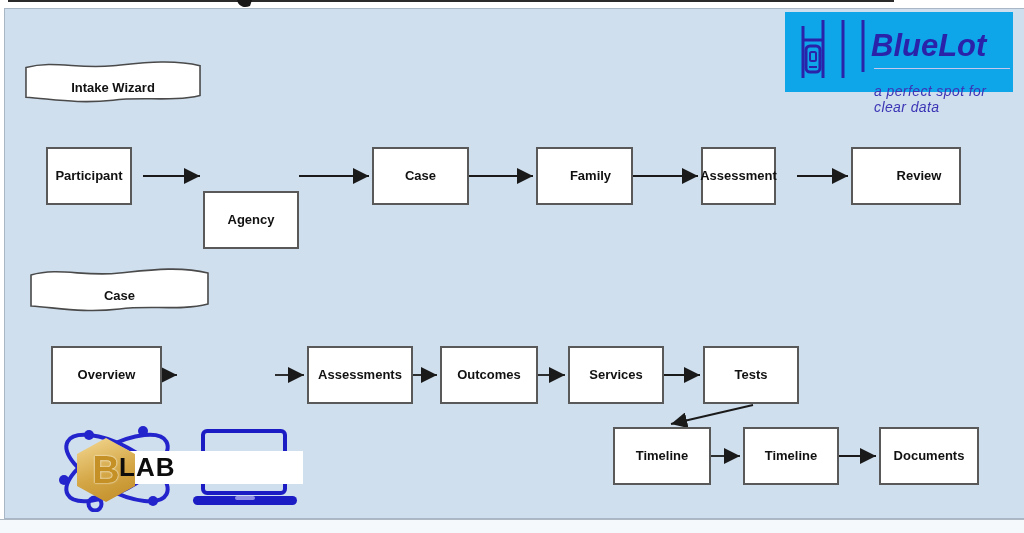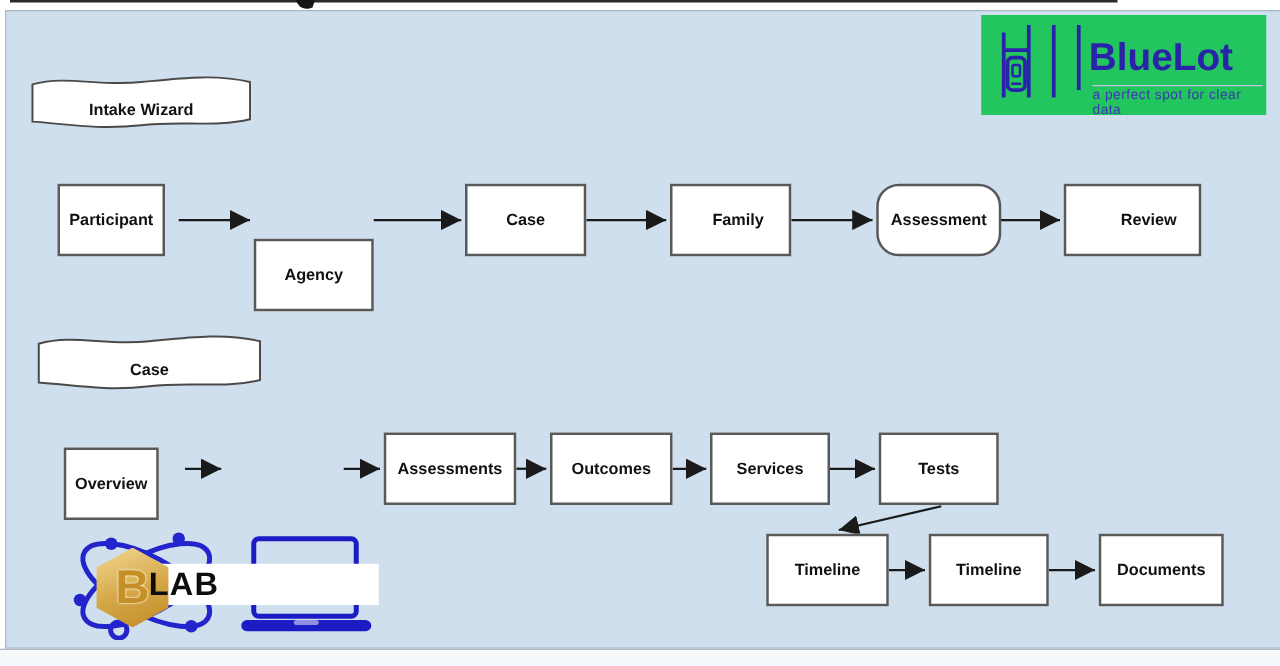--- a/index.html
+++ b/index.html
@@ -22,29 +22,29 @@
     font-size:13px;font-weight:700;color:#111;text-align:center;line-height:1.1;
   }
   .flag{position:absolute;}
   .flag svg{position:absolute;left:0;top:0;width:100%;height:100%;}
   .flag .flag-label{
     position:absolute;left:0;top:6px;width:100%;height:100%;
     display:flex;align-items:center;justify-content:center;
     font-size:13px;font-weight:700;color:#111;
   }
   
-  .bluelot{position:absolute;left:785px;top:12px;width:228px;height:80px;background:#22c55e;}
+  .bluelot{position:absolute;left:785px;top:12px;width:228px;height:80px;background:#0ea5e9;font-style:italic;}
   .bluelot .lot-icon{position:absolute;left:6px;top:2px;width:82px;height:76px;}
   .bluelot .bl-name{
     position:absolute;left:86px;top:16px;width:138px;
     font-size:31px;font-weight:800;color:#2b22aa;letter-spacing:0;
   }
   .bluelot .bl-tagline{
     position:absolute;left:89px;top:56px;width:136px;
-    font-size:11px;font-weight:400;color:#3c35b5;letter-spacing:.4px;border-top:1px solid #c9c6ee;padding-top:1px;
+    font-size:14px;font-weight:400;color:#3c35b5;letter-spacing:.4px;border-top:1px solid #c9c6ee;padding-top:14px;
   }
   
   .benchlab{position:absolute;left:55px;top:424px;width:245px;height:88px;}
   .benchlab .atom{position:absolute;left:0;top:0;width:130px;height:88px;}
   .benchlab .laptop{position:absolute;left:136px;top:2px;width:108px;height:84px;}
   .benchlab .strip{position:absolute;left:58px;top:27px;width:190px;height:33px;background:#ffffff;}
   .benchlab .hex{
     position:absolute;left:22px;top:14px;width:58px;height:64px;
     background:linear-gradient(160deg,#eed086 10%,#d4a645 55%,#c08d28 100%);
     clip-path:polygon(50% 0,100% 25%,100% 75%,50% 100%,0 75%,0 25%);
@@ -115,28 +115,28 @@
     </div>
   <div class="node" style="left:203px;top:147px;width:96px;margin-top:44px;">
       <span>Agency</span>
     </div>
   <div class="node" style="left:372px;top:147px;width:97px;">
       <span>Case</span>
     </div>
   <div class="node" style="left:536px;top:147px;width:97px;padding-left:12px;">
       <span>Family</span>
     </div>
-  <div class="node" style="left:701px;top:147px;width:100px;border-radius:18px;">
+  <div class="node" style="left:701px;top:147px;width:75px;">
       <span>Assessment</span>
     </div>
   <div class="node" style="left:851px;top:147px;width:110px;padding-left:26px;">
       <span>Review</span>
     </div>
 
-  <div class="node" style="left:51px;top:346px;width:76px;margin-top:12px;">
+  <div class="node" style="left:51px;top:346px;width:111px;">
       <span>Overview</span>
     </div>
   <div class="node" style="left:307px;top:346px;width:106px;">
       <span>Assessments</span>
     </div>
   <div class="node" style="left:440px;top:346px;width:98px;">
       <span>Outcomes</span>
     </div>
   <div class="node" style="left:568px;top:346px;width:96px;">
       <span>Services</span>

